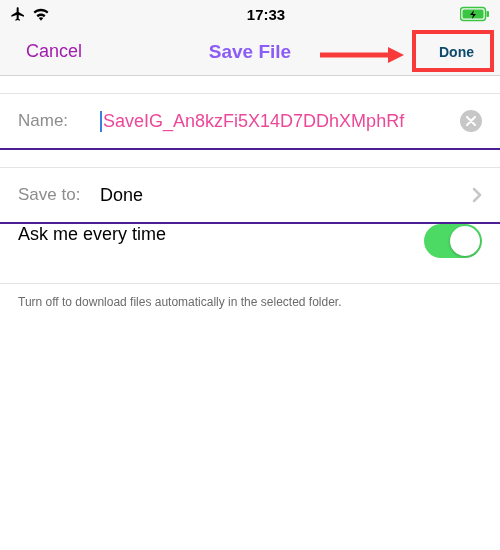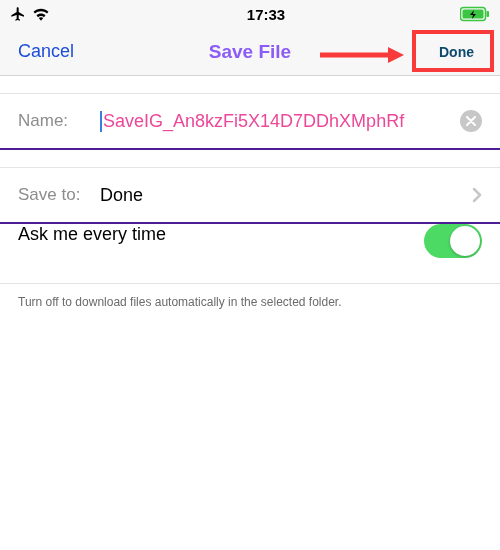--- a/index.html
+++ b/index.html
@@ -45,24 +45,25 @@
     .nav-title {
       position: absolute;
       left: 50%;
       transform: translateX(-50%);
       font-size: 19px;
       font-weight: 700;
       color: #8b5cf6;
     }
     .nav-cancel {
       font-size: 18px;
-      color: #1d4ed8;
+      color: #a21caf;
       background: none;
       border: none;
       cursor: pointer;
+      margin-left: 8px;
     }
     .nav-done {
       font-size: 14px;
       font-weight: 700;
       color: #0c4a6e;
       background: none;
       border: none;
       cursor: pointer;
       padding: 6px 8px;
     }

